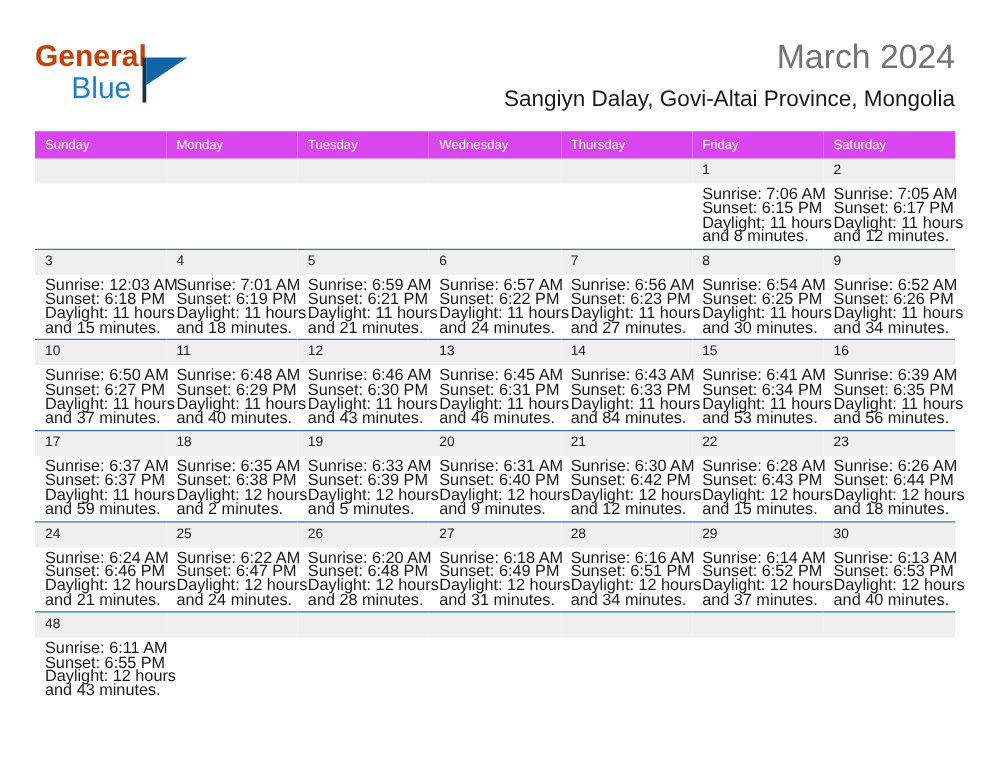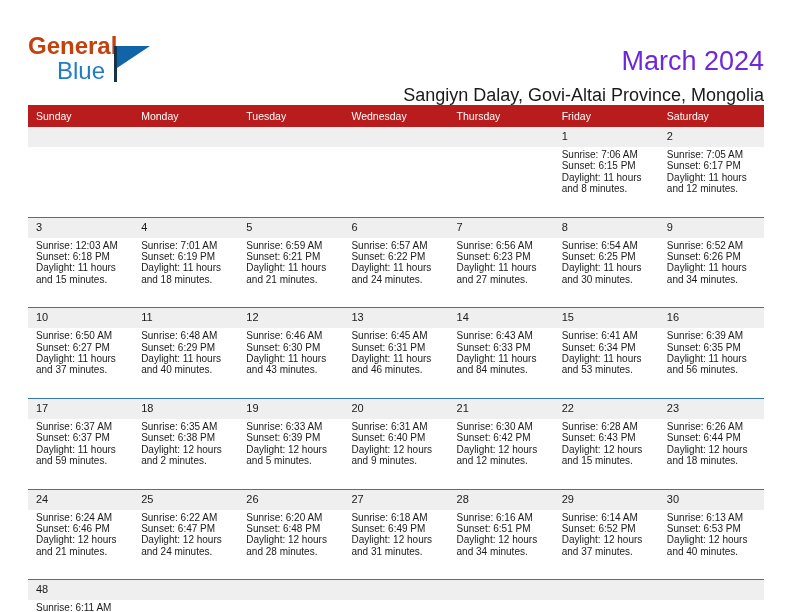--- a/index.html
+++ b/index.html
@@ -77,24 +77,23 @@
 
   .titles {
     position: absolute;
     right: 0;
     top: 0;
     text-align: right;
   }
   .cal-title {
     font-size: 27px;
     line-height: 34px;
-    color: #6d28d9;
+    color: #737373;
     font-weight: 400;
     white-space: nowrap;
-    margin-top: 16px;
   }
   .cal-subtitle {
     font-size: 18px;
     line-height: 22px;
     margin-top: 6px;
     color: #1a1a1a;
     font-weight: 400;
     white-space: nowrap;
   }
 
@@ -102,21 +101,21 @@
   .calendar {
     position: absolute;
     left: 28px;
     top: 105px;
     width: 736px;
     border-collapse: collapse;
     table-layout: fixed;
   }
 
   .calendar th {
-    background: #b91c1c;
+    background: #d946ef;
     color: #ffffff;
     font-size: 10.5px;
     font-weight: 400;
     text-align: left;
     padding: 5px 0 5px 8px;
     height: 12px;
     border: none;
   }
 
   .calendar td {
@@ -137,22 +136,22 @@
     line-height: 13px;
     color: #1a1a1a;
     padding: 3px 0 4px 8px;
     min-height: 13px;
   }
   .daynum.empty {
     color: transparent;
   }
 
   .info {
-    padding: 2px 6px 22px 8px;
-    font-size: 10px;
+    padding: 2px 6px 4px 8px;
+    font-size: 13px;
     line-height: 11.4px;
     color: #1a1a1a;
   }
   .info div {
     white-space: nowrap;
   }
   .cell-empty .info {
     visibility: hidden;
   }
 </style>

